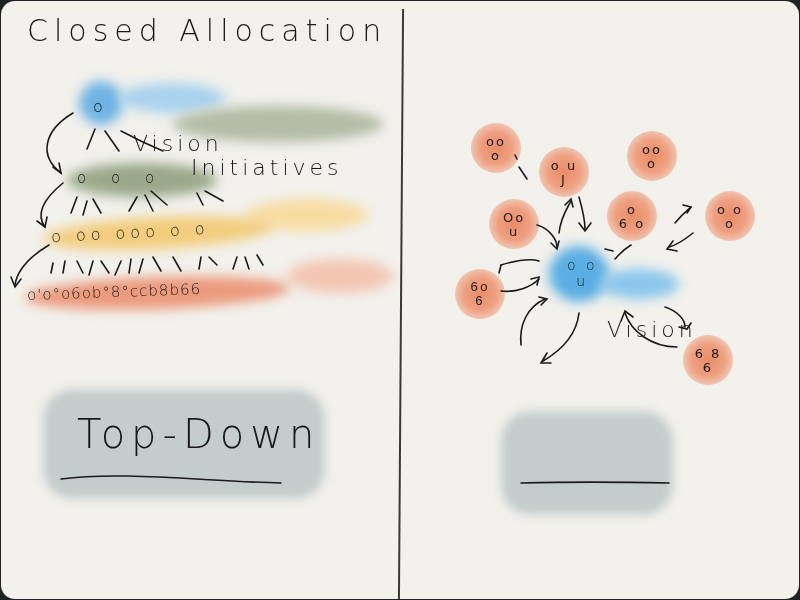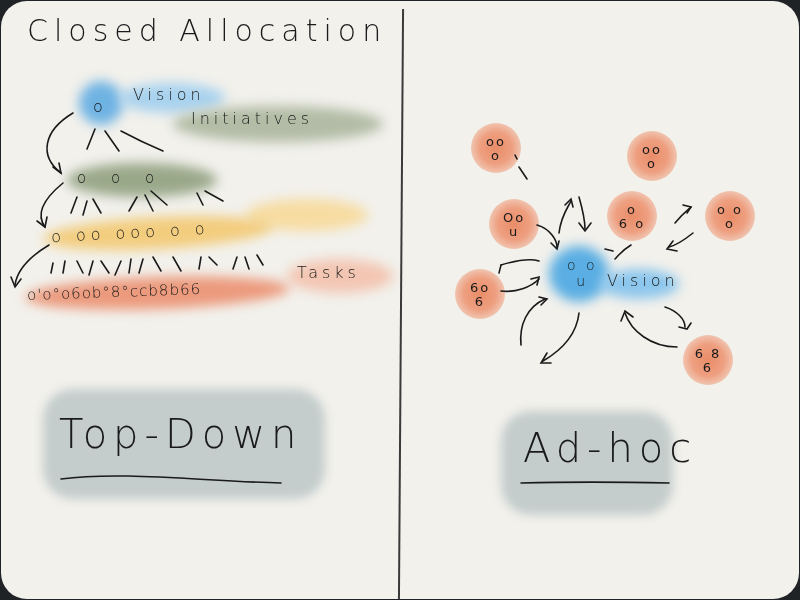--- a/index.html
+++ b/index.html
@@ -1,23 +1,23 @@
 <!DOCTYPE html>
 <html><head>
 <meta charset="utf-8">
 <style>
   html, body { margin:0; padding:0; }
   body { width:800px; height:600px; background:#1f2326; position:relative; overflow:hidden; font-family:"DejaVu Sans", sans-serif; }
-  .page { position:absolute; left:1px; top:1px; width:798px; height:598px; background:#f2f1ec; border-radius:26px; overflow:hidden; }
+  .page { position:absolute; left:1px; top:1px; width:798px; height:598px; background:#f2f1ec; border-radius:14px; overflow:hidden; }
   .divider { position:absolute; left:399px; top:8px; width:1.5px; height:592px; background:#3a3a3a; transform:rotate(0.4deg); }
   .hand { position:absolute; font-family:"DejaVu Sans", sans-serif; color:#1a1a1a; font-weight:300; letter-spacing:3px; white-space:nowrap; }
   .title { font-size:30px; letter-spacing:6px; }
   .blob { position:absolute; border-radius:50%; filter:blur(6px); }
   svg.ink { position:absolute; left:0; top:0; width:800px; height:600px; pointer-events:none; }
-  .label { font-size:16px; letter-spacing:4px; }
+  .label { font-size:22px; letter-spacing:4px;margin-top:46px; }
   .face { position:absolute; width:50px; height:50px; border-radius:50%; background:radial-gradient(circle, #e98c68 0%, #ee9f80 45%, rgba(240,170,140,0.55) 75%, rgba(242,241,236,0) 100%); }
   .face .f { position:absolute; left:0; top:0; width:100%; height:100%; text-align:center; font-size:13px; line-height:14px; padding-top:12px; box-sizing:border-box; color:#1a1a1a; letter-spacing:2px; }
   .cloud { position:absolute; background:#c4cdcc; border-radius:30px; filter:blur(5px); }
   .big { font-size:40px; letter-spacing:6px; }
 </style>
 </head>
 <body>
 
 <div class="page">
 
@@ -32,54 +32,56 @@
 
   <div class="cloud" style="left:42px;top:388px;width:282px;height:110px;"></div>
   <div class="cloud" style="left:500px;top:410px;width:172px;height:104px;"></div>
 
   <div class="blob" style="left:548px;top:245px;width:60px;height:56px;background:#5aaee3;"></div>
   <div class="blob" style="left:598px;top:268px;width:80px;height:30px;background:#8cc6ec;"></div>
 
   <div class="hand title" style="left:26px;top:12px;">Closed Allocation</div>
   <div class="hand label" style="left:132px;top:84px;">Vision</div>
   <div class="hand label" style="left:190px;top:108px;">Initiatives</div>
-  <div class="hand label" style="left:296px;top:262px;">Tasks</div>
 
   <div class="hand" style="left:92px;top:96px;font-size:16px;">o</div>
   <div class="hand" style="left:76px;top:168px;font-size:15px;letter-spacing:10px;">o   o   o</div>
   <div class="hand" style="left:50px;top:222px;font-size:16px;letter-spacing:5px;transform:rotate(-3deg);">o oo ooo o o</div>
   <div class="hand" style="left:26px;top:282px;font-size:15px;letter-spacing:1px;transform:rotate(-2deg);">o'o°o6ob°8°ccb8b66</div>
 
-  <div class="hand big" style="left:58px;top:410px;">Top-Down</div>
+  <div class="hand big" style="left:76px;top:410px;">Top-Down</div>
 
   <div class="hand label" style="left:606px;top:270px;">Vision</div>
-  <div class="hand big" style="left:522px;top:424px;">Ad-hoc</div>
 
   <div class="face" style="left:470px;top:122px;">
       <div class="f" style="white-space:pre;">oo
 o</div>
+    </div>
+  <div class="face" style="left:538px;top:146px;">
+      <div class="f" style="white-space:pre;">o u
+J</div>
     </div>
   <div class="face" style="left:626px;top:130px;">
       <div class="f" style="white-space:pre;">oo
 o</div>
     </div>
   <div class="face" style="left:488px;top:198px;">
       <div class="f" style="white-space:pre;">Oo
 u</div>
     </div>
   <div class="face" style="left:606px;top:190px;">
       <div class="f" style="white-space:pre;">o
 6 o</div>
     </div>
   <div class="face" style="left:704px;top:190px;">
       <div class="f" style="white-space:pre;">o o
 o</div>
     </div>
   <div class="face" style="left:454px;top:268px;">
-      <div class="f" style="white-space:pre;">6o
+      <div class="f" style="white-space:pre;font-family:Liberation Mono, monospace;">6o
 6</div>
     </div>
   <div class="face" style="left:682px;top:334px;">
       <div class="f" style="white-space:pre;">6 8
 6</div>
     </div>
 
   <div class="hand" style="left:566px;top:256px;font-size:14px;white-space:pre;text-align:center;line-height:16px;">o o
 u</div>
 

